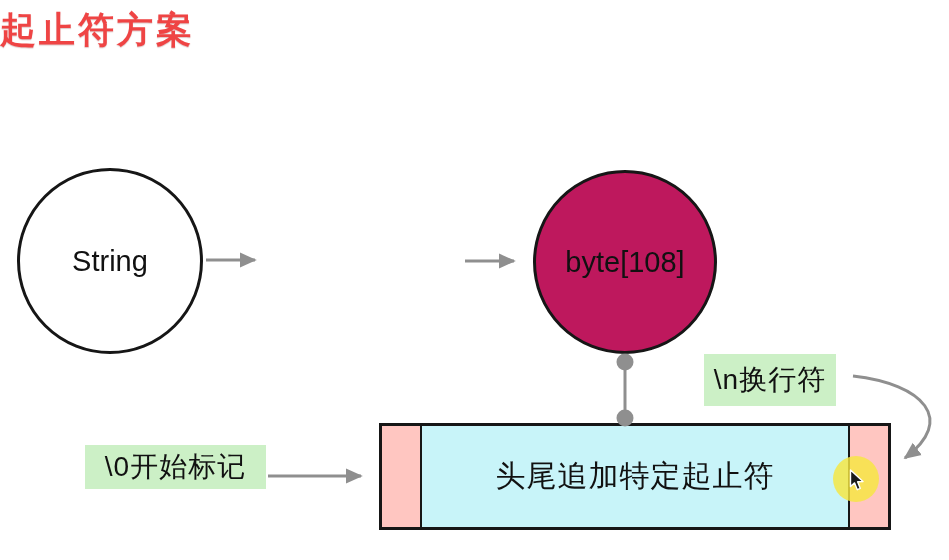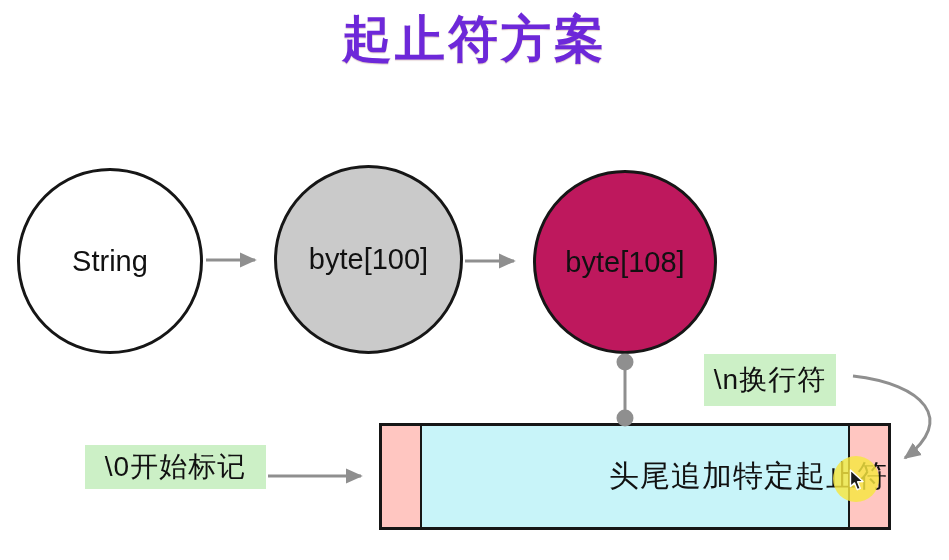--- a/index.html
+++ b/index.html
@@ -8,25 +8,25 @@
     width: 949px;
     height: 560px;
     background: #ffffff;
     overflow: hidden;
     font-family: "Liberation Sans", sans-serif;
   }
   .title {
     position: absolute;
     left: 0; right: 0; top: 6px;
     margin: 0;
-    text-align: center;
-    font-size: 50px;
+    text-align: left;
+    font-size: 36px;
     font-weight: 700;
     letter-spacing: 3px;
-    color: #6d28d9;
+    color: #ef4444;
     text-shadow: 0 1px 1px rgba(120,30,30,0.25);
   }
   .circle {
     position: absolute;
     border: 3px solid #161616;
     border-radius: 50%;
     box-sizing: border-box;
     display: flex;
     align-items: center;
     justify-content: center;
@@ -39,21 +39,21 @@
 
   .process-box {
     position: absolute;
     left: 379px; top: 423px;
     width: 512px; height: 107px;
     box-sizing: border-box;
     border: 3px solid #161616;
     background: #c8f4f9;
     display: flex;
     align-items: center;
-    justify-content: flex-end;
+    justify-content: center;
   }
   .process-label {
     font-size: 30px;
     color: #111111;
     letter-spacing: 1px;
     z-index: 2;
   }
   .band {
     position: absolute;
     top: 0; bottom: 0;
@@ -103,23 +103,20 @@
 </head>
 <body>
 
 <div class="stage">
 
   <h1 class="title">起止符方案</h1>
 
   <div class="circle c-string">
     <span>String</span>
   </div>
-  <div class="circle c-byte100">
-    <span>byte[100]</span>
-  </div>
   <div class="circle c-byte108">
     <span>byte[108]</span>
   </div>
 
   <div class="process-box">
     <div class="band band-left"></div>
     <div class="band band-right"></div>
     <span class="process-label">头尾追加特定起止符</span>
   </div>
 

